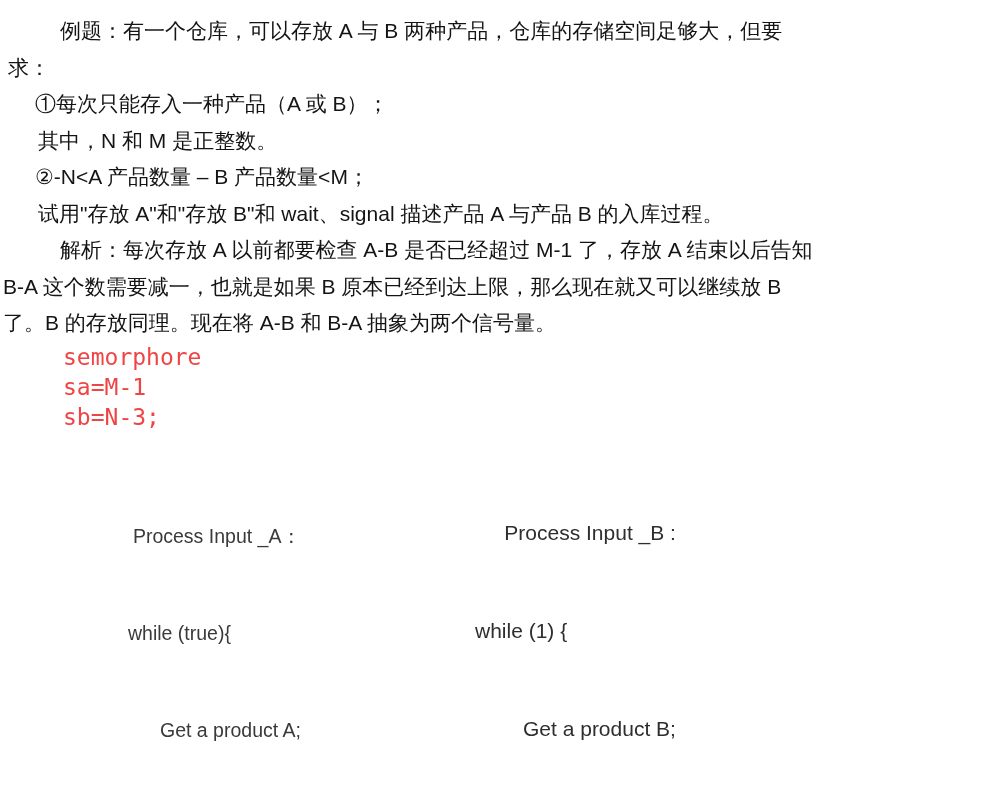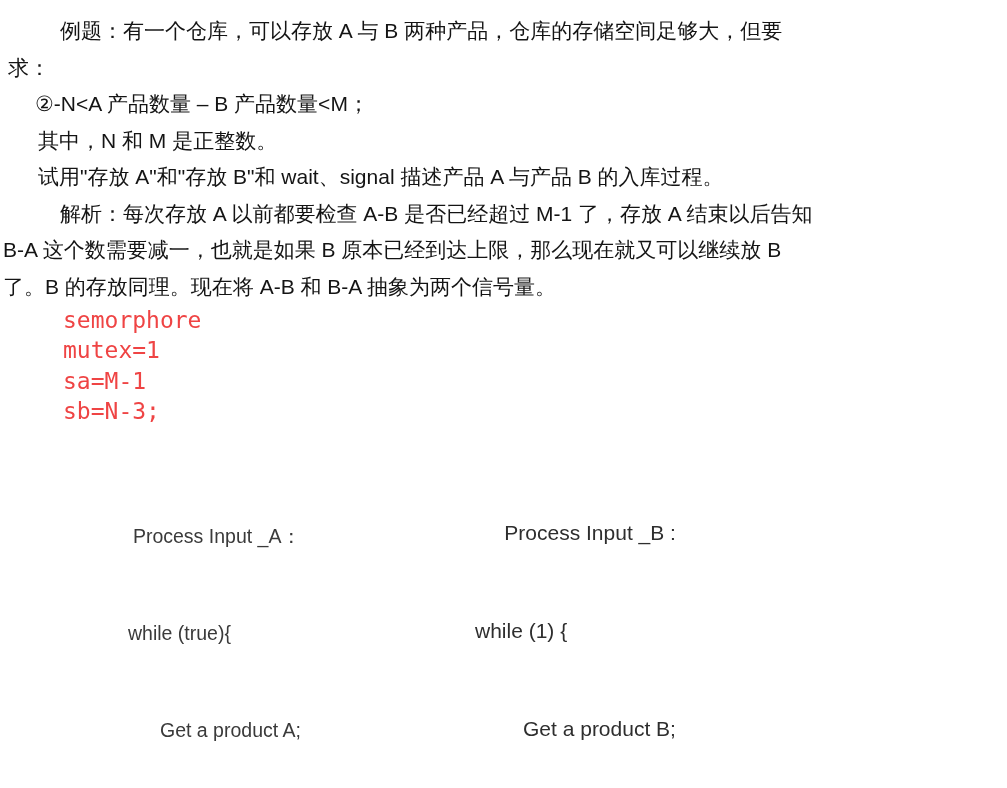--- a/index.html
+++ b/index.html
@@ -41,31 +41,31 @@
   .col-title{display:block;white-space:pre;text-align:right;}
 </style>
 </head>
 <body>
 
 <div id="page">
 
   <div class="para">
     <div class="zh-line" style="margin-left:60px">例题：有一个仓库，可以存放 A 与 B 两种产品，仓库的存储空间足够大，但要</div>
     <div class="zh-line" style="margin-left:8px">求：</div>
+    <div class="zh-line" style="margin-left:35px">①每次只能存入一种产品（A 或 B）；</div>
+    <div class="zh-line" style="margin-left:38px">其中，N 和 M 是正整数。</div>
     <div class="zh-line" style="margin-left:35px">②-N&lt;A 产品数量 – B 产品数量&lt;M；</div>
-    <div class="zh-line" style="margin-left:38px">其中，N 和 M 是正整数。</div>
     <div class="zh-line" style="margin-left:38px">试用"存放 A"和"存放 B"和 wait、signal 描述产品 A 与产品 B 的入库过程。</div>
     <div class="zh-line" style="margin-left:60px">解析：每次存放 A 以前都要检查 A-B 是否已经超过 M-1 了，存放 A 结束以后告知</div>
     <div class="zh-line" style="margin-left:3px">B-A 这个数需要减一，也就是如果 B 原本已经到达上限，那么现在就又可以继续放 B</div>
     <div class="zh-line" style="margin-left:3px">了。B 的存放同理。现在将 A-B 和 B-A 抽象为两个信号量。</div>
   </div>
 
   <div class="mono-block">
     <div class="mono-line">semorphore</div>
-    <div class="mono-line">mutex=1</div>
     <div class="mono-line">sa=M-1</div>
     <div class="mono-line">sb=N-3;</div>
   </div>
 
   <div id="col-a" class="code-col">
     <span class="col-title">Process Input _A：</span>
     <span class="code-line" style="margin-left:70px">while (true){</span>
     <span class="code-line" style="margin-left:102px">Get a product A;</span>
     
     

